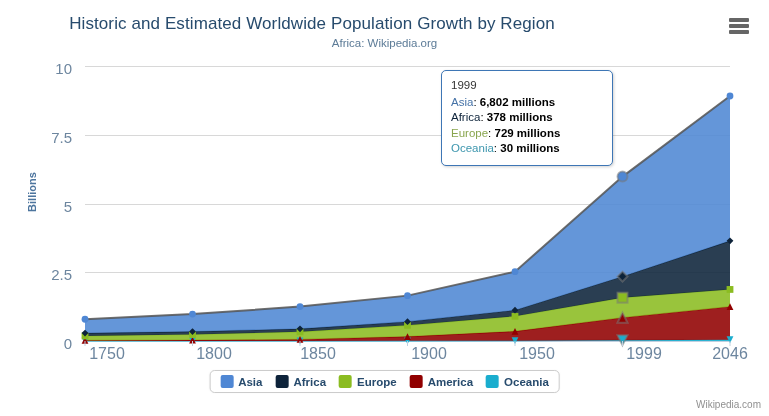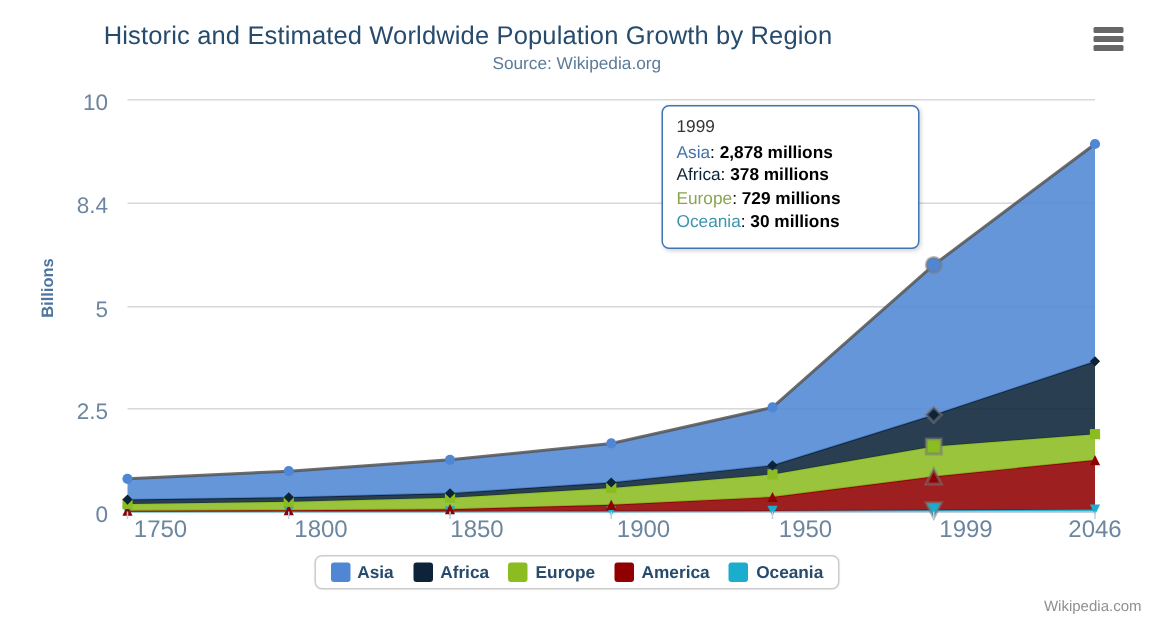--- a/index.html
+++ b/index.html
@@ -102,41 +102,41 @@
     white-space:nowrap;cursor:pointer;
   }
   svg.plot{position:absolute;left:0;top:0;width:769px;height:416px;overflow:visible;}
 </style>
 </head>
 <body>
 
 <div id="chart">
 
   <div class="title">Historic and Estimated Worldwide Population Growth by Region</div>
-  <div class="subtitle">Source: Wikipedia.org</div>
+  <div class="subtitle">Africa: Wikipedia.org</div>
 
   <div class="menu-btn">
     <i></i>
     <i></i>
     <i></i>
   </div>
 
   <div class="gridline" style="top:66px"></div>
   <div class="gridline" style="top:135px"></div>
   <div class="gridline" style="top:204px"></div>
   <div class="gridline" style="top:272px"></div>
   <div class="axisline" style="top:341px"></div>
 
   <div class="ylabel">Billions</div>
 
   <div class="ytick-wrap" style="top:60px">
       <div class="ytick">10</div>
     </div>
   <div class="ytick-wrap" style="top:129px">
-      <div class="ytick">8.4</div>
+      <div class="ytick">7.5</div>
     </div>
   <div class="ytick-wrap" style="top:198px">
       <div class="ytick">5</div>
     </div>
   <div class="ytick-wrap" style="top:266px">
       <div class="ytick">2.5</div>
     </div>
   <div class="ytick-wrap" style="top:335px">
       <div class="ytick">0</div>
     </div>
@@ -202,21 +202,21 @@
   <div class="xtick" style="left:184px;top:345px">1800</div>
   <div class="xtick" style="left:288px;top:345px">1850</div>
   <div class="xtick" style="left:399px;top:345px">1900</div>
   <div class="xtick" style="left:507px;top:345px">1950</div>
   <div class="xtick" style="left:614px;top:345px">1999</div>
   <div class="xtick" style="left:700px;top:345px">2046</div>
 
   <div class="tooltip">
     <div class="tt-head">1999</div>
     <div class="tt-row">
-      <span class="tt-name" style="color:#4572A7">Asia</span><span>: </span><span class="tt-val">2,878 millions</span>
+      <span class="tt-name" style="color:#4572A7">Asia</span><span>: </span><span class="tt-val">6,802 millions</span>
     </div>
     <div class="tt-row">
       <span class="tt-name" style="color:#0D233A">Africa</span><span>: </span><span class="tt-val">378 millions</span>
     </div>
     <div class="tt-row">
       <span class="tt-name" style="color:#89A54E">Europe</span><span>: </span><span class="tt-val">729 millions</span>
     </div>
     <div class="tt-row">
       <span class="tt-name" style="color:#3D96AE">Oceania</span><span>: </span><span class="tt-val">30 millions</span>
     </div>

